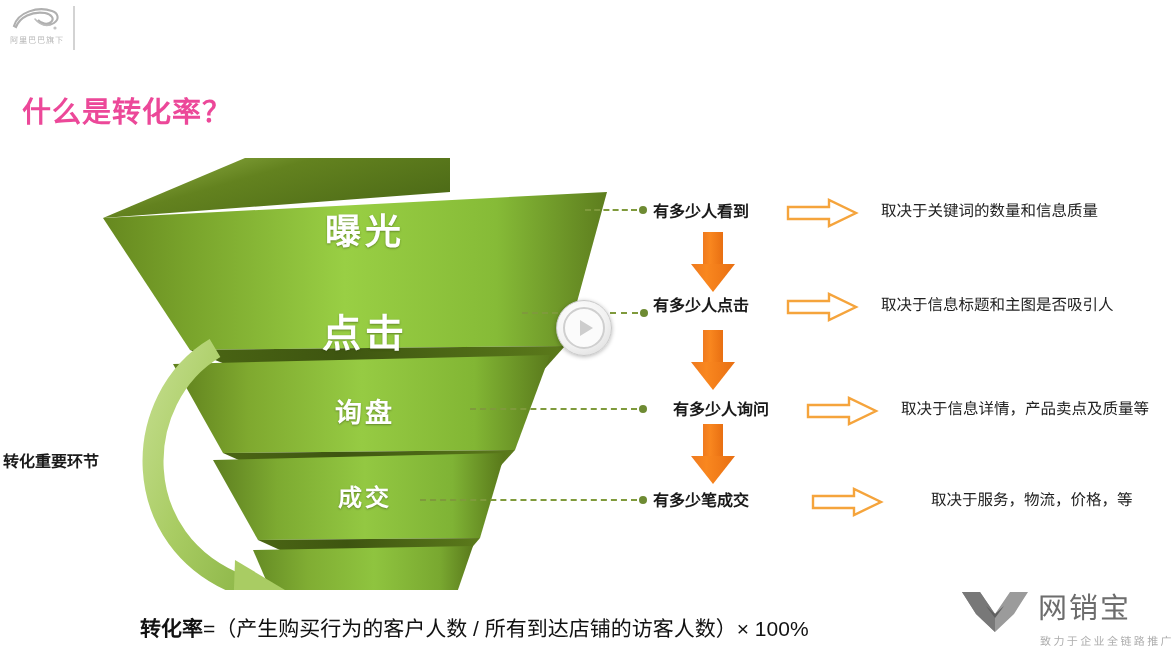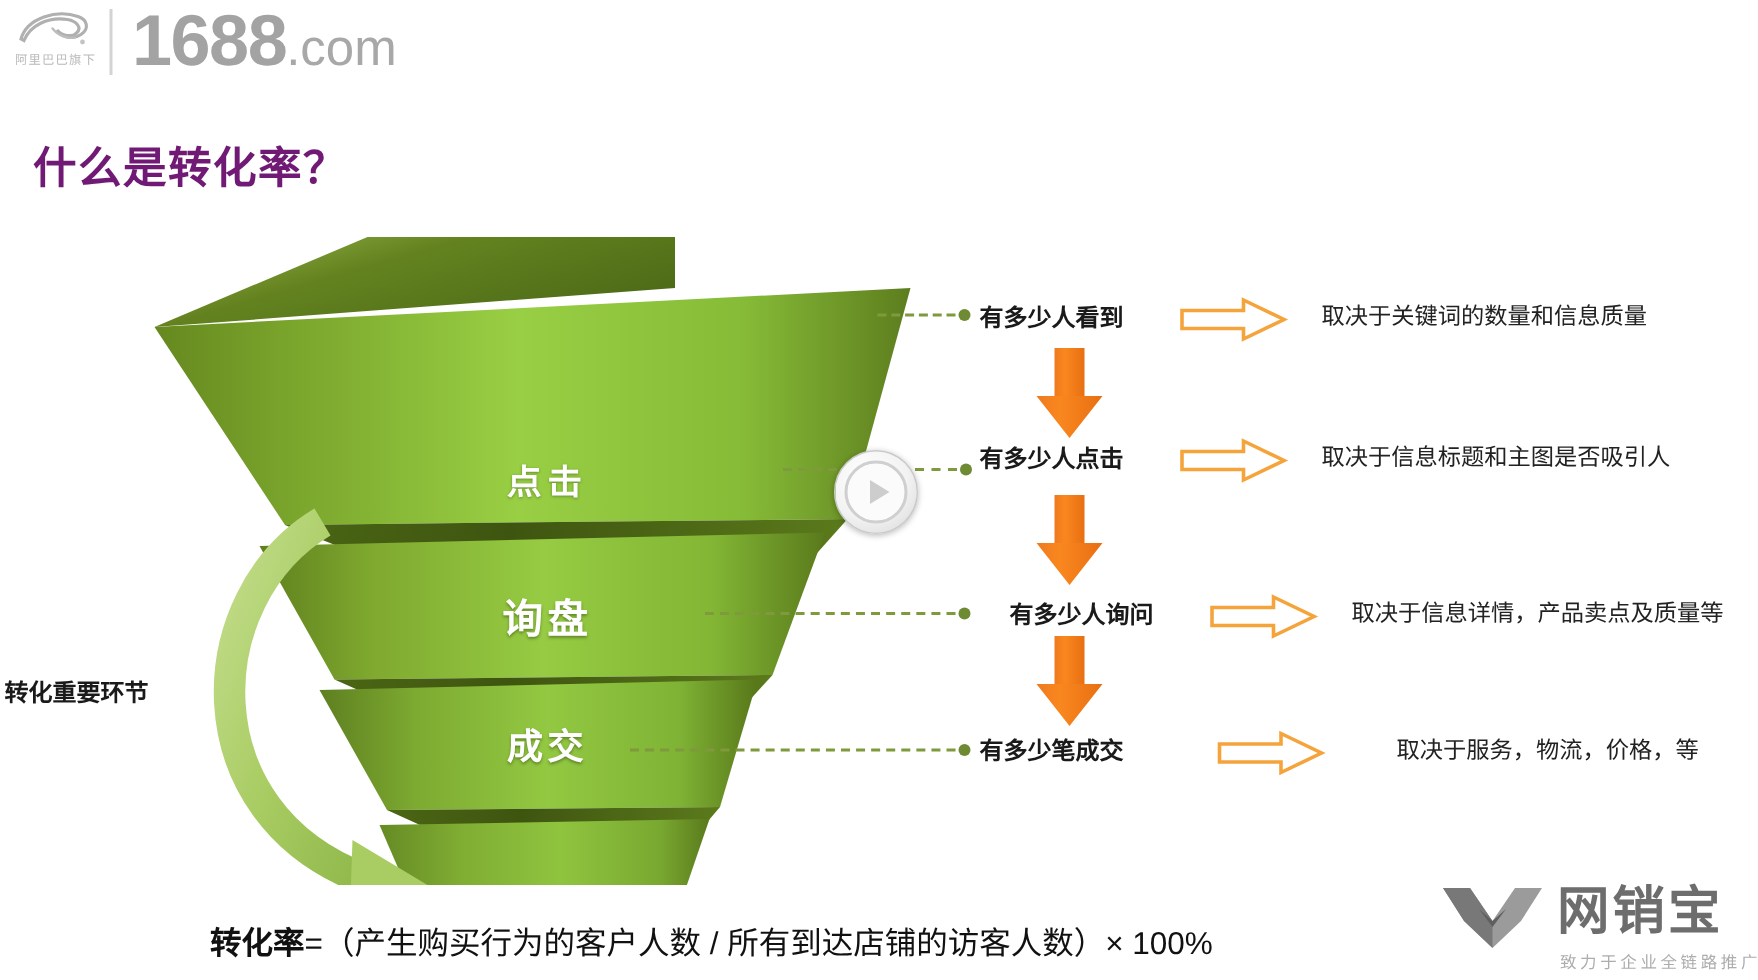--- a/index.html
+++ b/index.html
@@ -63,42 +63,42 @@
     color: #a8a8a8;
     letter-spacing: 0px;
   }
 
   
   #page-title {
     position: absolute;
     left: 22px; top: 88px;
     font-size: 29px;
     font-weight: bold;
-    color: #701a75;
+    color: #ec4899;
     letter-spacing: 1px;
   }
 
   
   #funnel {
     position: absolute;
     left: 95px; top: 150px;
     width: 540px; height: 440px;
   }
   .funnel-label {
     position: absolute;
     color: #ffffff;
     font-weight: bold;
     text-align: center;
     text-shadow: 0 1px 2px rgba(40,60,10,0.45);
     pointer-events: none;
     width: 100%;
     left: 0;
   }
   #label-exposure { top: 52px;  font-size: 36px; letter-spacing: 4px; }
-  #label-click    { top: 152px; font-size: 23px; letter-spacing: 4px; }
+  #label-click    { top: 152px; font-size: 39px; letter-spacing: 4px; }
   #label-inquiry  { top: 241px; font-size: 27px; letter-spacing: 3px; }
   #label-deal     { top: 328px; font-size: 24px; letter-spacing: 3px; }
 
   
   #play-button {
     position: absolute;
     left: 556px; top: 300px;
     width: 54px; height: 54px;
     border-radius: 50%;
     background: radial-gradient(circle at 38% 32%, #ffffff 0%, #f2f2f2 55%, #d7d7d7 100%);
@@ -220,22 +220,22 @@
     width: 206px; height: 56px;
   }
   #footer-logo-mark {
     position: absolute;
     left: 0; top: 0;
     width: 66px; height: 40px;
   }
   #footer-logo-name {
     position: absolute;
     left: 76px; top: -4px;
-    font-size: 35px;
-    font-weight: bold;
+    font-size: 29px;
+    font-weight: normal;
     color: #6d6d6d;
     letter-spacing: 2px;
     line-height: 40px;
   }
   #footer-logo-tagline {
     position: absolute;
     left: 78px; top: 40px;
     font-size: 11px;
     color: #adadad;
     letter-spacing: 2.4px;
@@ -250,21 +250,20 @@
   <div id="header">
     <div id="brand-logo-mark">
       <svg viewBox="0 0 56 34" width="56" height="34" aria-hidden="true">
         <path d="M6 22 C10 8, 30 2, 44 7 C50 9, 52 15, 46 19 C41 22.5, 33 21, 30 16 C33 20, 40 21, 43 18 C47 14.5, 43 10, 37 9 C24 7, 12 13, 8 23 Z" fill="none" stroke="#b0b0b0" stroke-width="2.1" stroke-linecap="round"></path>
         <path d="M27 15 C31 20, 37 22, 42 21" fill="none" stroke="#bdbdbd" stroke-width="1.6" stroke-linecap="round"></path>
         <circle cx="47" cy="24" r="1.6" fill="#c3c3c3"></circle>
       </svg>
     </div>
     <div id="brand-sub">阿里巴巴旗下</div>
     <div id="brand-divider"></div>
-    <div id="brand-number"><span>1688</span><span id="brand-tld">.com</span></div>
   </div>
 
   <div id="page-title">什么是转化率？</div>
 
   <div id="funnel">
     <svg viewBox="0 0 540 440" width="540" height="440" aria-hidden="true">
       <defs>
         <linearGradient id="gradBand1" x1="0" y1="0" x2="1" y2="0">
           <stop offset="0%" stop-color="#66881f"></stop>
           <stop offset="18%" stop-color="#7aa52c"></stop>
@@ -353,20 +352,21 @@
       <polygon points="255,440 328,440 328,487 213,487" fill="url(#gradStem)" opacity="0"></polygon>
       <polygon points="213,487 328,484 328,440" fill="#7a9b31" opacity="0"></polygon>
 
       <g>
         <path d="M120,198
                  C 36,248 30,392 148,436" fill="none" stroke="url(#gradCurveArrow)" stroke-width="21" stroke-linecap="butt"></path>
         <polygon points="140,410 190,440 138,466" fill="#a9cc63"></polygon>
       </g>
     </svg>
 
+    <div class="funnel-label" id="label-exposure">曝光</div>
     <div class="funnel-label" id="label-click">点击</div>
     <div class="funnel-label" id="label-inquiry">询盘</div>
     <div class="funnel-label" id="label-deal">成交</div>
   </div>
 
   <div id="cycle-label">转化重要环节</div>
 
   <div class="connector" id="conn-0">
     <span class="dash"></span>
     <span class="dot"></span>

